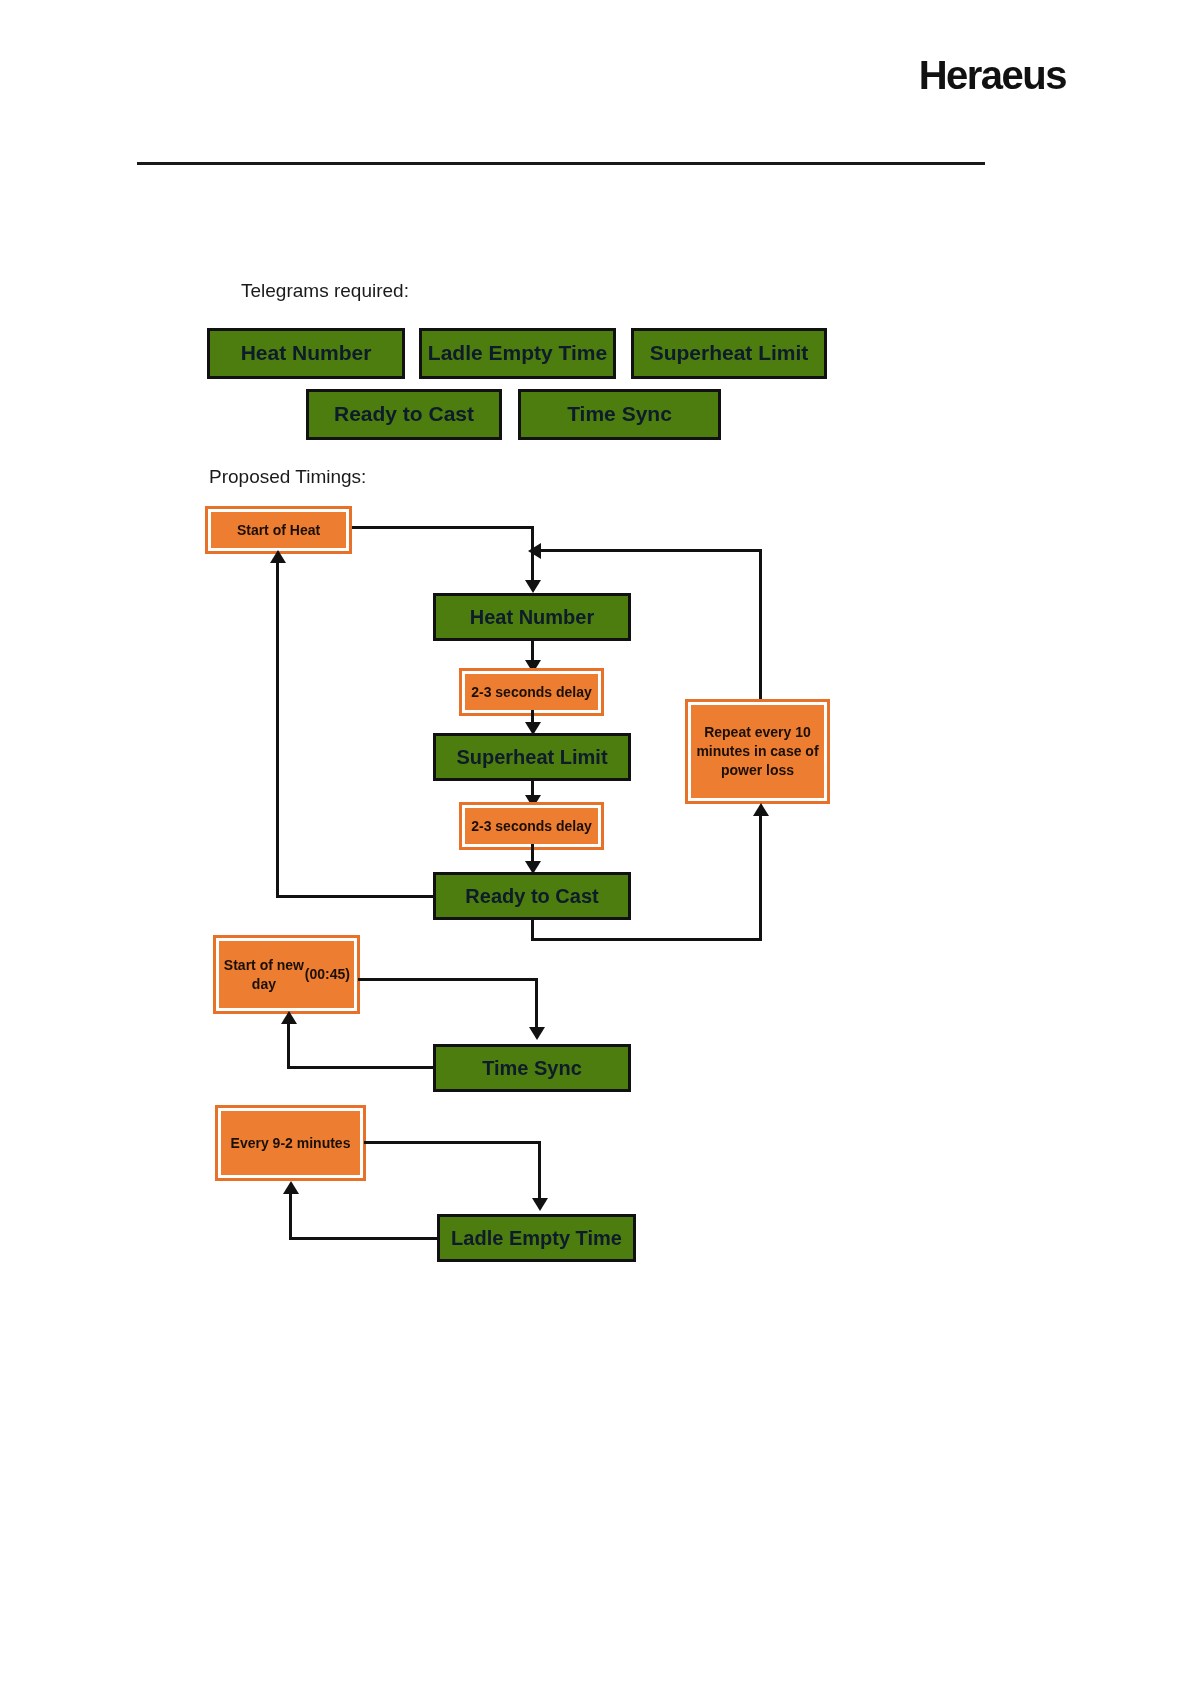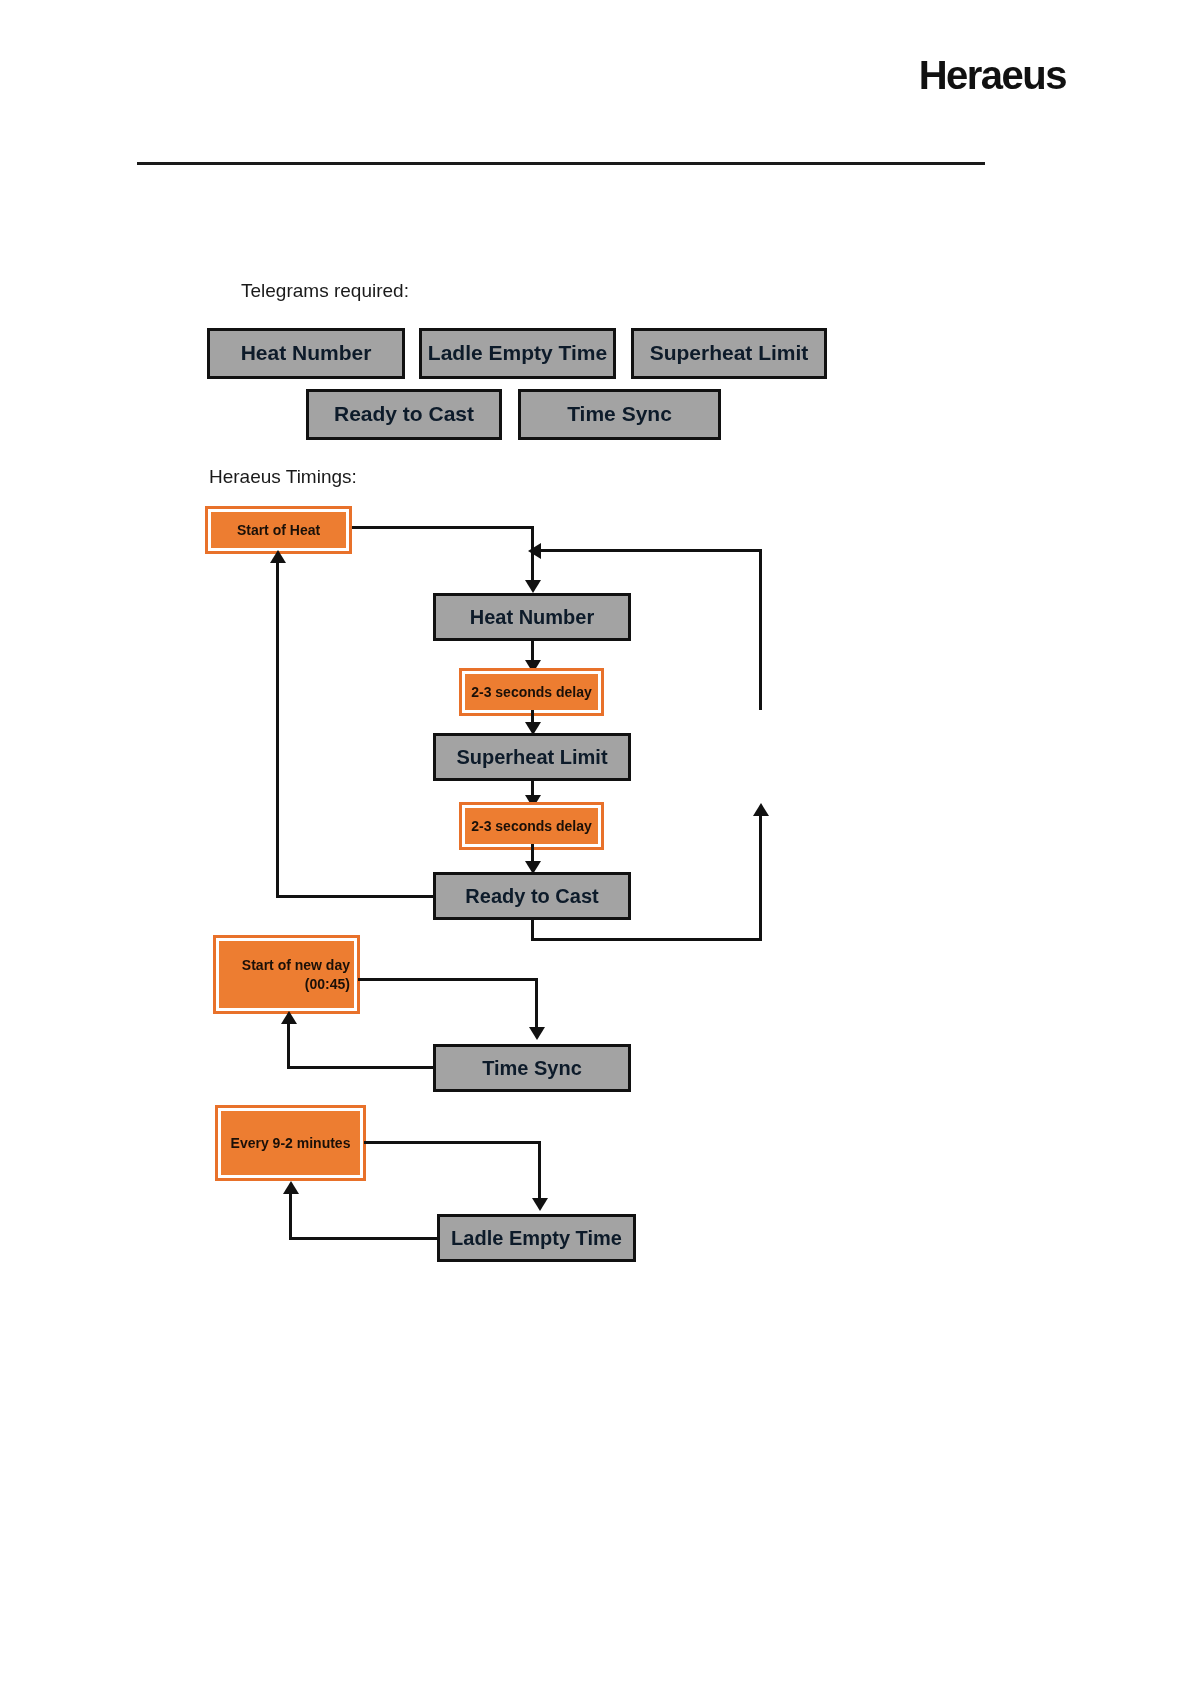--- a/index.html
+++ b/index.html
@@ -52,21 +52,21 @@
     color: #1a1a1a;
     white-space: nowrap;
   }
   #label-telegrams { left: 209px; top: 280px; margin-left: 32px; }
   #label-timings   { left: 209px; top: 466px; }
 
   
   .blue-box {
     position: absolute;
     box-sizing: border-box;
-    background: #a3a3a3;
+    background: #4d7c0f;
     border: 3px solid #111111;
     color: #0d1b2a;
     font-weight: bold;
     display: flex;
     align-items: center;
     justify-content: center;
     text-align: center;
     line-height: 1.15;
     white-space: nowrap;
   }
@@ -131,21 +131,21 @@
   <div class="blue-box" style="left:207px; top:328px; width:198px; height:51px; font-size:21px;">Heat Number</div>
 
   <div class="blue-box" style="left:419px; top:328px; width:197px; height:51px; font-size:21px;">Ladle Empty Time</div>
 
   <div class="blue-box" style="left:631px; top:328px; width:196px; height:51px; font-size:21px;">Superheat Limit</div>
 
   <div class="blue-box" style="left:306px; top:389px; width:196px; height:51px; font-size:21px;">Ready to Cast</div>
 
   <div class="blue-box" style="left:518px; top:389px; width:203px; height:51px; font-size:21px;">Time Sync</div>
 
-  <div class="section-label" id="label-timings">Heraeus Timings:</div>
+  <div class="section-label" id="label-timings">Proposed Timings:</div>
 
   <div class="orange-box" style="left:208px; top:509px; width:141px; height:39px; font-size:14px;">Start of Heat</div>
 
   <div class="ln ln-h" style="left:352px; top:526px; width:182px;"></div>
   <div class="ln ln-v" style="left:531px; top:526px; height:62px;"></div>
   <div class="arrow arrow-down" style="left:525px; top:580px;"></div>
 
   <div class="ln ln-h" style="left:534px; top:549px; width:228px;"></div>
   <div class="arrow arrow-left" style="left:528px; top:543px;"></div>
   <div class="ln ln-v" style="left:759px; top:549px; height:161px;"></div>
@@ -163,33 +163,34 @@
   <div class="blue-box" style="left:433px; top:733px; width:198px; height:48px; font-size:20px;">Superheat Limit</div>
 
   <div class="ln ln-v" style="left:531px; top:781px; height:24px;"></div>
   <div class="arrow arrow-down" style="left:525px; top:795px;"></div>
 
   <div class="orange-box" style="left:462px; top:805px; width:139px; height:39px; font-size:14px;">2-3 seconds delay</div>
 
   <div class="ln ln-v" style="left:531px; top:844px; height:25px;"></div>
   <div class="arrow arrow-down" style="left:525px; top:861px;"></div>
 
+  <div class="orange-box" style="left:688px; top:702px; width:139px; height:99px; font-size:14px;">Repeat every 10 minutes in case of power loss</div>
 
   <div class="blue-box" style="left:433px; top:872px; width:198px; height:48px; font-size:20px;">Ready to Cast</div>
 
   <div class="ln ln-h" style="left:276px; top:895px; width:158px;"></div>
   <div class="ln ln-v" style="left:276px; top:562px; height:336px;"></div>
   <div class="arrow arrow-up" style="left:270px; top:550px;"></div>
 
   <div class="ln ln-v" style="left:531px; top:920px; height:20px;"></div>
   <div class="ln ln-h" style="left:531px; top:938px; width:231px;"></div>
   <div class="ln ln-v" style="left:759px; top:816px; height:124px;"></div>
   <div class="arrow arrow-up" style="left:753px; top:803px;"></div>
 
-  <div class="orange-box" style="left:216px; top:938px; width:141px; height:73px; font-size:14px; flex-direction:column;align-items:flex-end;">
+  <div class="orange-box" style="left:216px; top:938px; width:141px; height:73px; font-size:14px; flex-direction:row;">
     <span>Start of new day</span>
     <span>(00:45)</span>
   </div>
 
   <div class="ln ln-h" style="left:358px; top:978px; width:180px;"></div>
   <div class="ln ln-v" style="left:535px; top:978px; height:53px;"></div>
   <div class="arrow arrow-down" style="left:529px; top:1027px;"></div>
 
   <div class="blue-box" style="left:433px; top:1044px; width:198px; height:48px; font-size:20px;">Time Sync</div>
 

